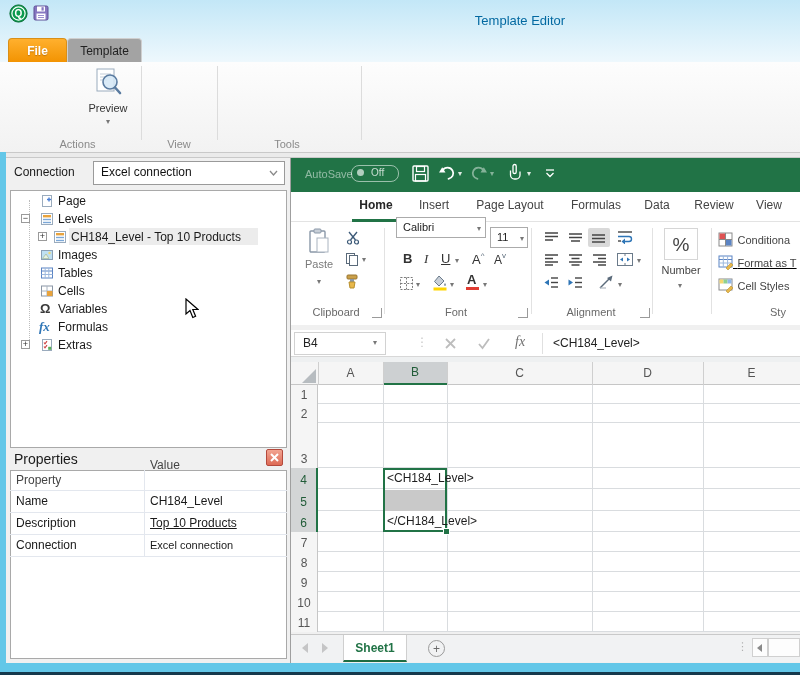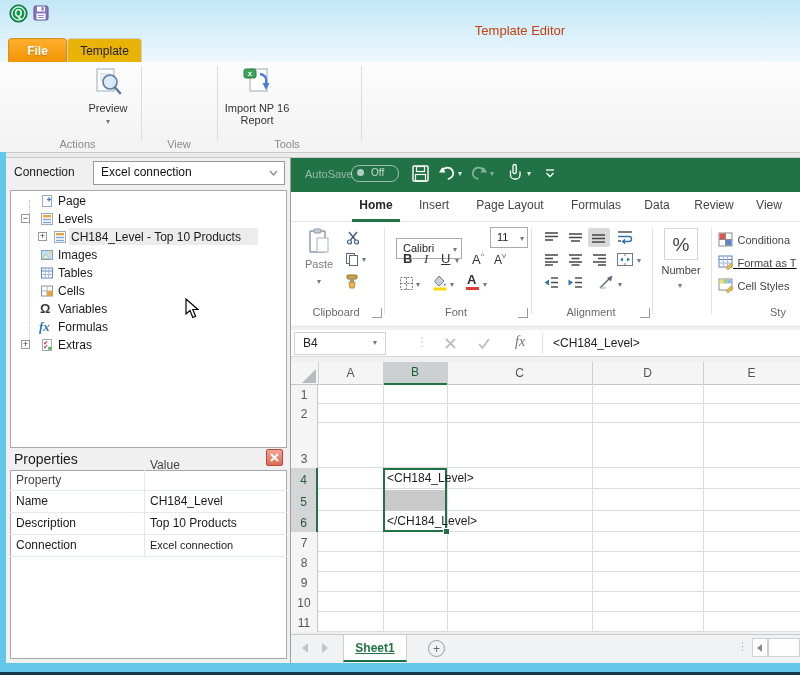--- a/index.html
+++ b/index.html
@@ -4,26 +4,26 @@
 <style>
   html,body{margin:0;padding:0;background:#d8d8d8;}
   #root{position:relative;width:800px;height:675px;overflow:hidden;
         font-family:"Liberation Sans",sans-serif;background:#f0f0f0;
         -webkit-font-smoothing:antialiased;}
   .abs{position:absolute;}
   .nowrap{white-space:nowrap;}
   
   .titlebar{left:0;top:0;width:800px;height:62px;
     background:linear-gradient(#c3e7f7,#eef8fd);}
-  .win-title{top:23px;font-size:13px;color:#c2410c;}
+  .win-title{top:13px;font-size:13px;color:#0369a1;}
   .np-tab{top:38px;height:24px;border-radius:4px 4px 0 0;text-align:center;
     font-size:12px;line-height:24px;}
   .np-tab.file{background:linear-gradient(#ffb02e,#f29200);border:1px solid #d98f17;
     border-bottom:none;color:#fff;font-weight:bold;text-shadow:0 1px 1px rgba(140,80,0,.5);}
-  .np-tab.template{background:#eab308;border:1px solid #cfcfcf;border-bottom:none;color:#222;}
+  .np-tab.template{background:#a3a3a3;border:1px solid #cfcfcf;border-bottom:none;color:#222;}
   .np-ribbon{left:0;top:62px;width:800px;height:90px;
     background:linear-gradient(#fdfdfd,#f2f2f2);border-bottom:1px solid #d5d5d5;}
   .np-btn{top:66px;height:72px;text-align:center;font-size:11px;color:#333;cursor:default;}
   .np-btn .lbl{display:block;margin-top:2px;line-height:12px;}
   .np-grp-sep{top:66px;width:1px;height:74px;background:#dcdcdc;}
   .np-grp-label{top:138px;font-size:11px;color:#8a8a8a;text-align:center;}
   .mid-strip{left:0;top:152px;width:800px;height:6px;background:#ebebeb;
     border-top:1px solid #c9c9c9;border-bottom:1px solid #c9c9c9;box-sizing:border-box;}
   .content-bg{left:0;top:158px;width:800px;height:505px;background:#f0f0f0;}
   .cyan-left{left:0;top:152px;width:6px;height:523px;background:#63c7e8;}
@@ -82,21 +82,21 @@
     padding-bottom:2px;box-sizing:border-box;font-size:12px;color:#555;
     background:#f5f5f5;border-right:1px solid #c6c6c6;}
   .rowhdr.sel{background:#d3d5d6;border-right:2px solid #217346;color:#215c38;}
   .grid{left:291px;top:385px;width:509px;height:247px;background:#fff;}
   .cell-text{font-size:12px;color:#1e1e1e;white-space:nowrap;}
   
   .sheetbar{left:291px;top:634px;width:509px;height:28px;background:#f1f2f3;
     border-top:1px solid #c9c9c9;box-sizing:border-box;}
   .sheet-tab{background:#fff;border-left:1px solid #cfcfcf;border-right:1px solid #cfcfcf;
     border-bottom:2px solid #1e6b41;box-sizing:border-box;text-align:center;
-    font-size:12px;font-weight:bold;color:#217346;line-height:26px;text-decoration:underline;}
+    font-size:12px;font-weight:bold;color:#217346;line-height:26px;}
   .tri-l{width:0;height:0;border-top:5px solid transparent;border-bottom:5px solid transparent;
     border-right:6px solid #a0a0a0;}
   .tri-r{width:0;height:0;border-top:5px solid transparent;border-bottom:5px solid transparent;
     border-left:6px solid #a0a0a0;}
   .addsheet{width:17px;height:17px;border:1px solid #9a9a9a;border-radius:50%;
     text-align:center;line-height:16px;font-size:12px;color:#6a6a6a;box-sizing:border-box;}
   .scrollbox{background:#fdfdfd;border:1px solid #d0d0d0;box-sizing:border-box;}
 </style>
 </head>
 <body>
@@ -139,30 +139,20 @@
     </svg>
     <span class="lbl">Preview</span>
     <span class="dd">▾</span>
   </div>
 
   <div class="abs np-grp-sep" style="left:141px;"></div>
 
 
   <div class="abs np-grp-sep" style="left:217px;"></div>
 
-  <div class="abs np-btn" style="left:224px;width:66px;">
-    <svg width="34" height="32" viewBox="0 0 34 32">
-      <rect x="10" y="3" width="17" height="22" fill="#fff" stroke="#9aabbd"></rect>
-      <rect x="4" y="3" width="12" height="9" rx="2" fill="#3fa45b" stroke="#2c7c42"></rect>
-      <text x="10" y="10" text-anchor="middle" font-size="7" font-weight="bold" font-family="Liberation Sans, sans-serif" fill="#fff">x</text>
-      <path d="M20 8 C26 9 27 13 26 18" fill="none" stroke="#4a7fd4" stroke-width="2.4"></path>
-      <polygon points="26,24 22.5,17 29.5,17" fill="#4a7fd4"></polygon>
-    </svg>
-    <span class="lbl">Import NP 16 Report</span>
-  </div>
 
 
   <div class="abs np-grp-sep" style="left:361px;"></div>
 
   <div class="abs np-grp-label" style="left:14px;width:127px;">Actions</div>
   <div class="abs np-grp-label" style="left:146px;width:66px;">View</div>
   <div class="abs np-grp-label" style="left:224px;width:126px;">Tools</div>
 
   <div class="abs mid-strip"></div>
   <div class="abs content-bg"></div>
@@ -282,21 +272,21 @@
   <div class="abs prop-line" style="left:10px;top:512px;width:277px;height:1px;"></div>
   <div class="abs prop-line" style="left:10px;top:534px;width:277px;height:1px;"></div>
   <div class="abs prop-line" style="left:10px;top:556px;width:277px;height:1px;"></div>
 
   <div class="abs prop-hdr" style="left:16px;top:470px;">Property</div>
   <div class="abs prop-hdr" style="left:150px;top:455px;">Value</div>
 
   <div class="abs prop-cell" style="left:16px;top:491px;">Name</div>
   <div class="abs prop-cell" style="left:150px;top:491px;">CH184_Level</div>
   <div class="abs prop-cell" style="left:16px;top:513px;">Description</div>
-  <div class="abs prop-cell" style="left:150px;top:513px;">Top 10 Products</div>
+  <div class="abs prop-cell" style="left:150px;top:513px;text-decoration:underline;">Top 10 Products</div>
   <div class="abs prop-cell" style="left:16px;top:535px;">Connection</div>
   <div class="abs prop-cell" style="left:150px;top:535px;font-size:11px;">Excel connection</div>
 
   <div class="abs xl-border"></div>
   <div class="abs xl-green"></div>
 
   <div class="abs autosave-lbl" style="left:305px;top:168px;">AutoSave</div>
   <div class="abs as-pill" style="left:351px;top:165px;">
     <div class="abs as-dot" style="left:5px;top:3px;"></div>
     <div class="abs as-off" style="left:19px;top:1px;text-align:center;">Off</div>
@@ -368,21 +358,21 @@
   </svg>
   <span class="abs dd" style="left:362px;top:255px;">▾</span>
   <svg class="abs" style="left:345px;top:274px" width="15" height="15" viewBox="0 0 15 15">
     <rect x="2" y="1" width="10" height="4" rx="1" fill="#caa04a" stroke="#9a7630"></rect>
     <rect x="5" y="5" width="4" height="3" fill="#8a98a8"></rect>
     <path d="M4 8 h6 l-1 6 h-4 z" fill="#e8b84b" stroke="#b8902e"></path>
   </svg>
   <div class="abs xl-grp-label" style="left:300px;width:72px;">Clipboard</div>
   <div class="abs launcher" style="left:372px;top:308px;"></div>
 
-  <div class="abs rcombo" style="left:396px;top:238px;width:66px;height:21px;">
+  <div class="abs rcombo" style="left:396px;top:217px;width:90px;height:21px;">
     <span class="abs" style="left:6px;top:3px;">Calibri</span>
     <span class="abs dd" style="right:4px;top:6px;">▾</span>
   </div>
   <div class="abs rcombo" style="left:490px;top:227px;width:38px;height:21px;">
     <span class="abs" style="left:6px;top:3px;">11</span>
     <span class="abs dd" style="right:3px;top:6px;">▾</span>
   </div>
   <span class="abs" style="left:403px;top:251px;font-weight:bold;font-size:13px;color:#333;">B</span>
   <span class="abs" style="left:424px;top:251px;font-style:italic;font-size:13px;color:#333;font-family:'Liberation Serif',serif;">I</span>
   <span class="abs" style="left:441px;top:251px;text-decoration:underline;font-size:13px;color:#333;">U</span>

